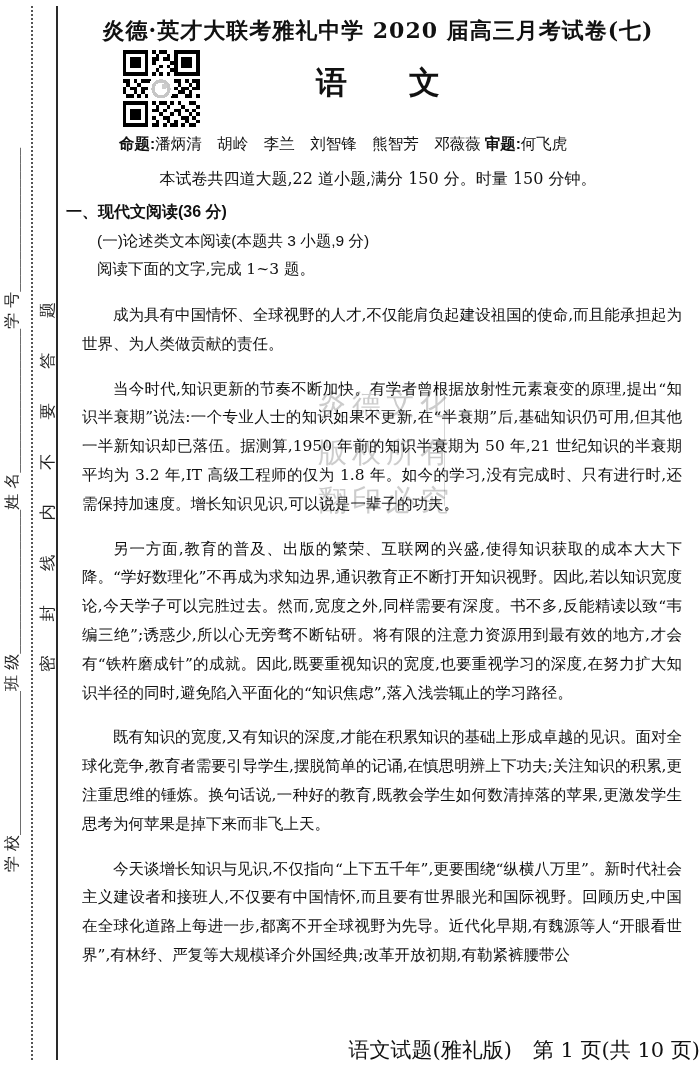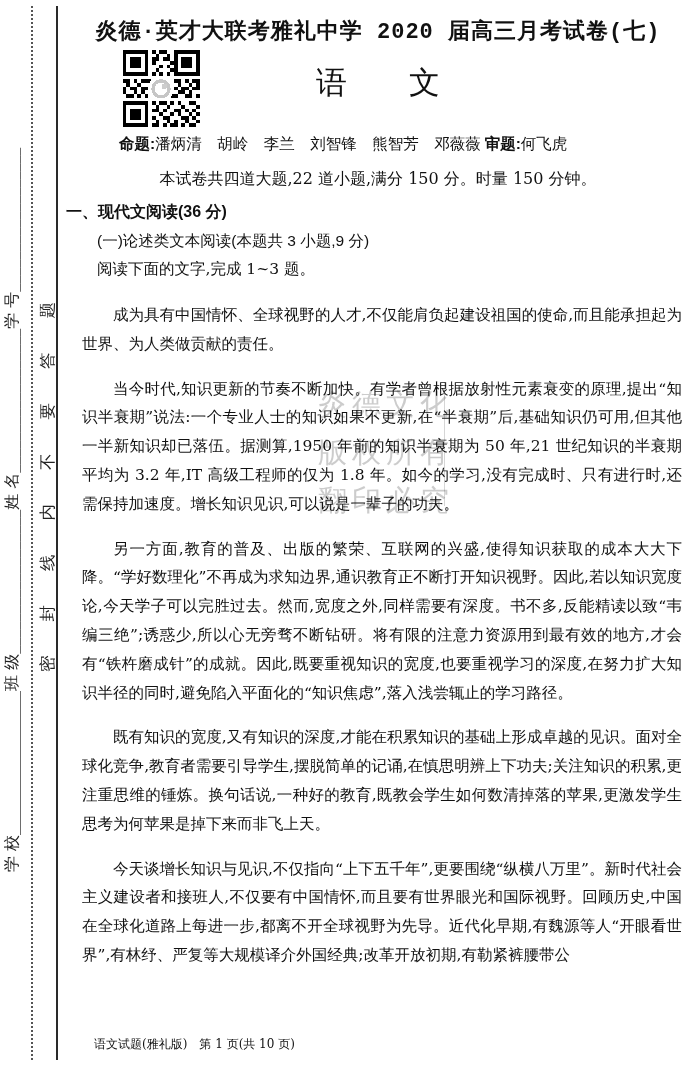--- a/index.html
+++ b/index.html
@@ -13,39 +13,39 @@
   .solid-line{position:absolute;left:56px;top:6px;height:1054px;width:1.5px;background:#2a2a2a;}
   .rot{position:absolute;transform-origin:0 0;transform:rotate(-90deg);white-space:nowrap;}
   .fields-line{left:2px;top:872px;width:790px;font-size:16px;color:#222;}
   .seal-line{left:37px;top:672px;width:430px;font-size:16.5px;letter-spacing:34px;color:#222;}
   
   .watermark{position:absolute;left:318px;top:380px;z-index:0;color:rgba(110,110,110,0.35);
     font-size:29px;line-height:48px;letter-spacing:5px;font-family:"DejaVu Serif","Liberation Serif",serif;}
   .watermark-rule{position:absolute;left:444px;top:382px;height:124px;width:1px;background:rgba(0,0,0,0.16);}
   
   .header-title{position:absolute;left:56px;right:0;top:16px;text-align:center;
-    font-weight:bold;font-size:22px;letter-spacing:1px;font-family:Liberation Mono, monospace;}
+    font-weight:bold;font-size:22px;letter-spacing:1px;}
   .qr{position:absolute;left:120px;top:50px;width:82px;height:77px;}
   .subject-title{position:absolute;left:56px;right:0;top:62px;text-align:center;
-    font-weight:normal;font-size:31px;margin:0;}
+    font-weight:bold;font-size:31px;margin:0;}
   .setters{position:absolute;left:119px;top:134px;font-size:15.5px;white-space:nowrap;}
   .setters .lbl{font-family:"Liberation Sans","DejaVu Sans",sans-serif;font-weight:bold;}
   .setters .names{margin-right:4px;}
   .exam-info{position:absolute;left:56px;right:0;top:169px;text-align:center;font-size:16px;}
   
   .sec-head{position:absolute;left:66px;top:202px;margin:0;font-size:16px;font-weight:bold;
     font-family:"Liberation Sans","DejaVu Sans",sans-serif;}
   .sub-head{position:absolute;left:97px;top:231px;margin:0;font-size:15.5px;font-weight:normal;
     font-family:"Liberation Sans","DejaVu Sans",sans-serif;}
   .instruction{position:absolute;left:97px;top:259px;font-size:15.5px;}
   .passage{position:absolute;left:66px;top:285px;width:632px;height:744px;overflow:hidden;
     z-index:1;font-size:15.5px;line-height:28.8px;text-align:justify;text-justify:inter-ideograph;}
   .passage p{margin:16px;text-indent:2em;}
   
-  .footer{position:absolute;left:56px;right:0;top:1036px;text-align:left;font-size:12px;padding-left:38px;}
+  .footer{position:absolute;left:56px;right:0;top:1036px;text-align:right;font-size:21px;padding-left:38px;}
 </style>
 </head>
 <body>
 
 <div class="page">
 
   <div class="dotted-line"></div>
   <div class="solid-line"></div>
   <div class="rot fields-line">学 校__________________班 级__________________姓 名__________________学 号__________________</div>
   <div class="rot seal-line">密封线内不要答题</div>

